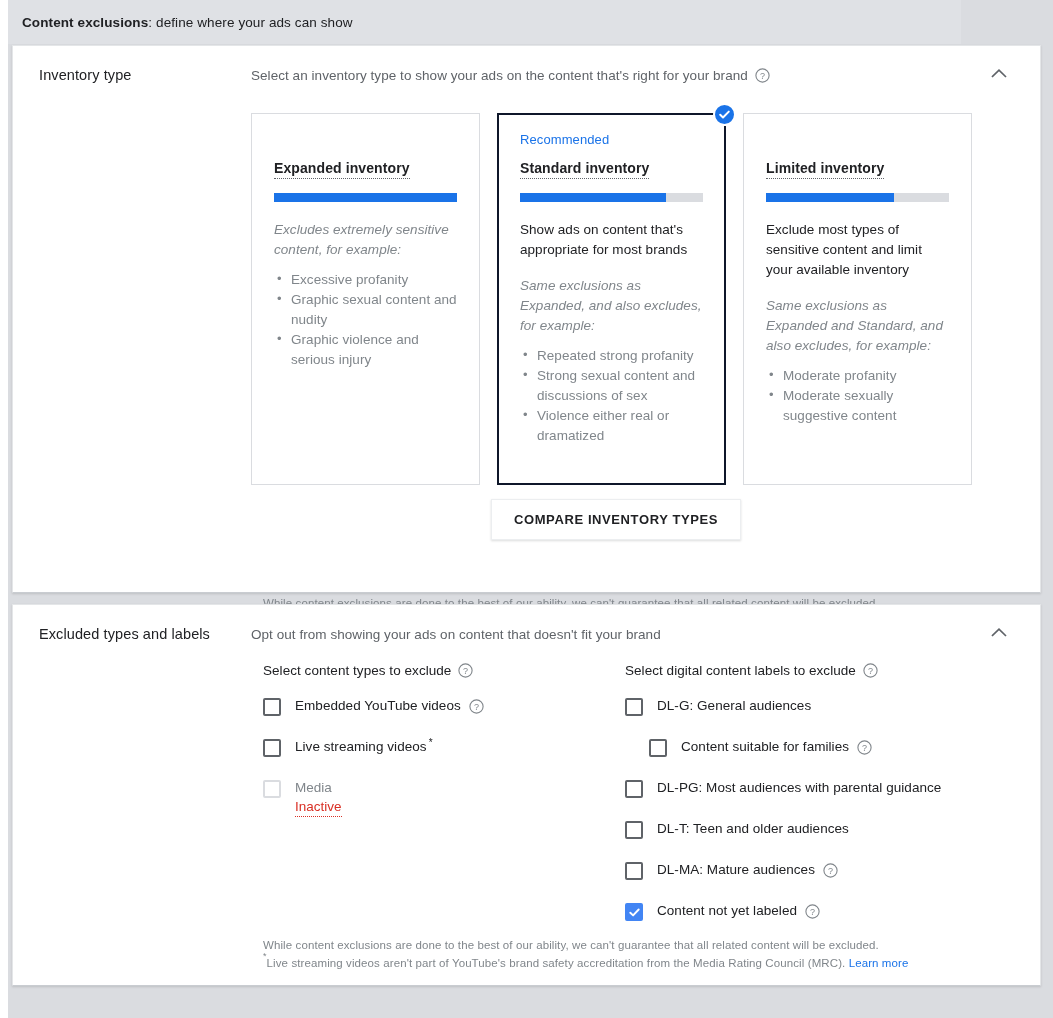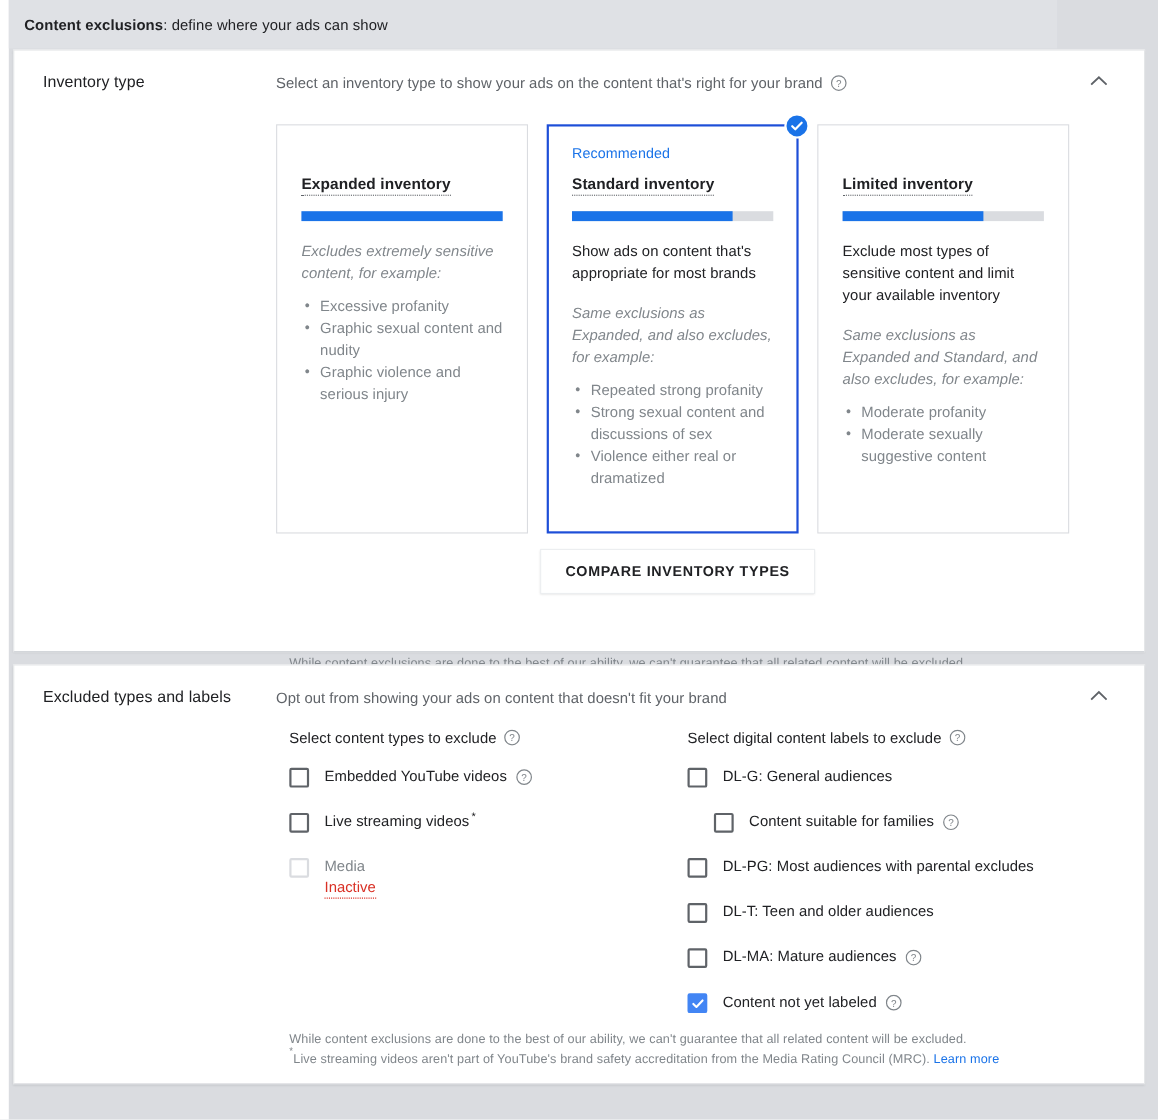--- a/index.html
+++ b/index.html
@@ -79,21 +79,21 @@
   }
   .card {
     position: relative;
     width: 229px;
     background: #fff;
     border: 1px solid #dadce0;
     padding: 18px 22px 14px 22px;
     cursor: pointer;
   }
   .card.selected {
-    border: 2px solid #1d4ed8;
+    border: 2px solid #0f172a;
     padding: 17px 21px 13px 21px;
   }
   .card .rec-tag {
     font-size: 13px; color: #1a73e8; letter-spacing: .1px;
     margin-bottom: 10px; height: 17px;
   }
   .card .spacer-tag { height: 27px; }
   .card .card-title {
     font-size: 14px; font-weight: 700; color: #202124;
     letter-spacing: .1px;
@@ -385,21 +385,21 @@
                 <svg width="15" height="15" viewBox="0 0 15 15">
                   <circle cx="7.5" cy="7.5" r="6.6" fill="none" stroke="#80868b" stroke-width="1.1"></circle>
                   <text x="7.5" y="11" text-anchor="middle" font-size="9" fill="#80868b" font-family="Liberation Sans, sans-serif">?</text>
                 </svg>
               </span>
             </div>
           </div>
           <div class="cb-row">
             <div class="cbox"></div>
             <div class="cb-label">
-              <span>DL-PG: Most audiences with parental excludes</span>
+              <span>DL-PG: Most audiences with parental guidance</span>
             </div>
           </div>
           <div class="cb-row">
             <div class="cbox"></div>
             <div class="cb-label">
               <span>DL-T: Teen and older audiences</span>
             </div>
           </div>
           <div class="cb-row">
             <div class="cbox"></div>

